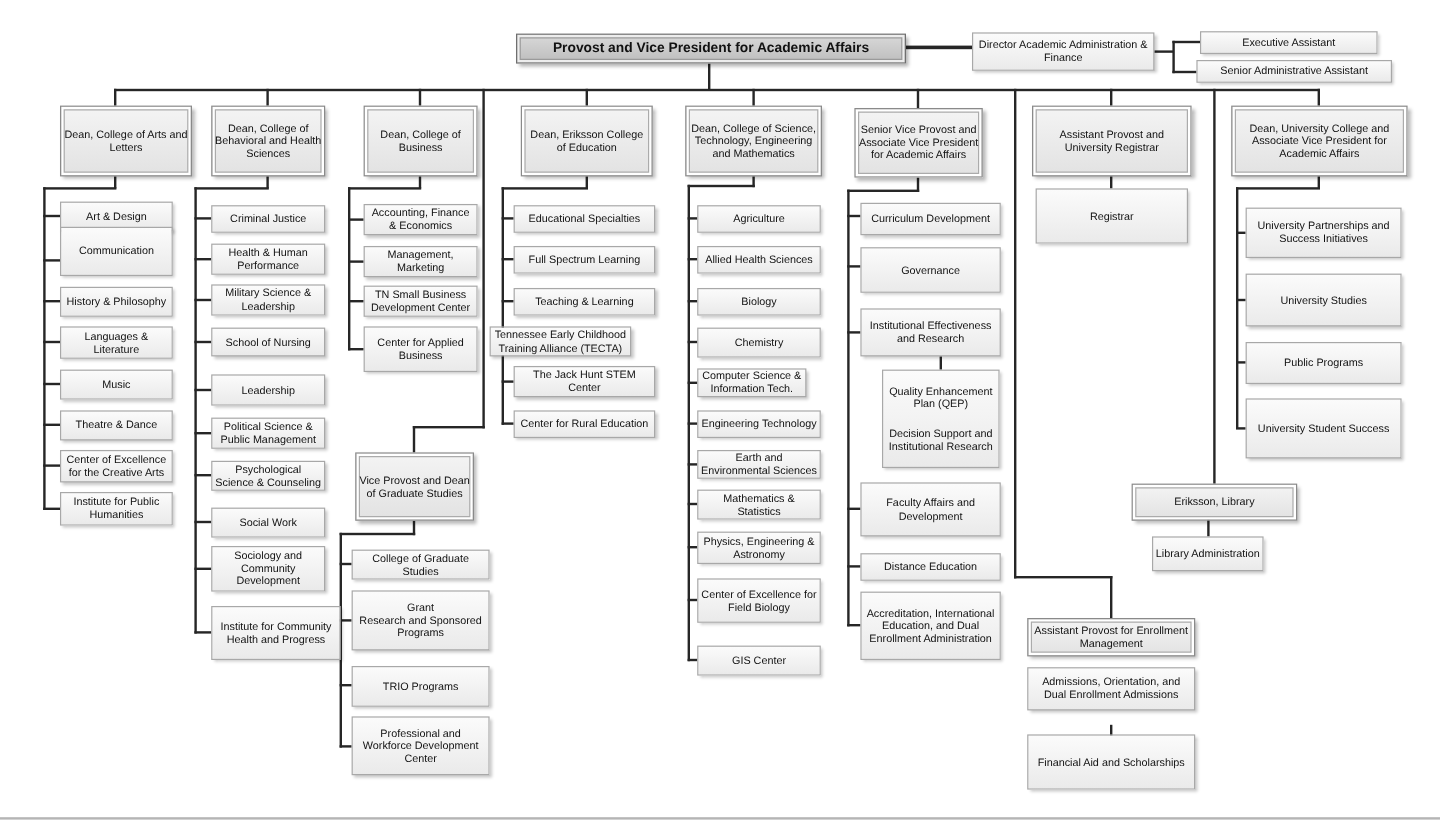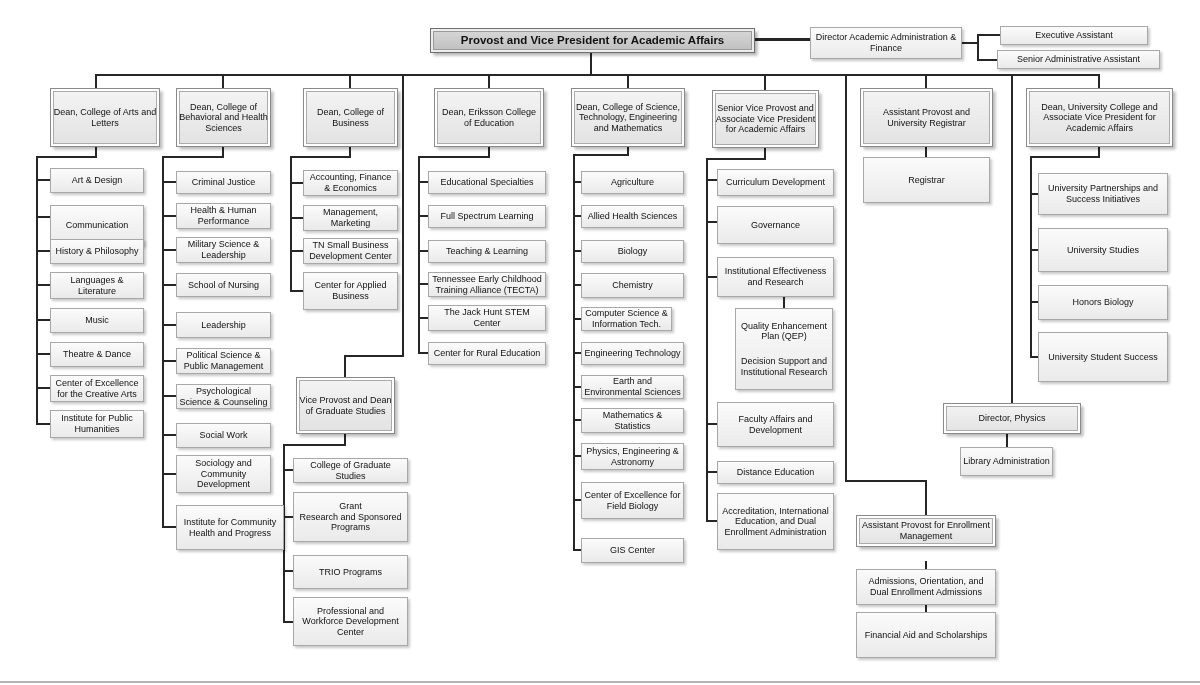--- a/index.html
+++ b/index.html
@@ -152,21 +152,21 @@
   <div class="node head" style="left:50px;top:88px;width:110px;height:59px">Dean, College of Arts and Letters</div>
   <div class="node head" style="left:176px;top:88px;width:95px;height:59px">Dean, College of Behavioral and Health Sciences</div>
   <div class="node head" style="left:303px;top:88px;width:95px;height:59px">Dean, College of Business</div>
   <div class="node head" style="left:434px;top:88px;width:110px;height:59px">Dean, Eriksson College of Education</div>
   <div class="node head" style="left:571px;top:88px;width:114px;height:59px">Dean, College of Science, Technology, Engineering and Mathematics</div>
   <div class="node head" style="left:712px;top:90px;width:107px;height:58px">Senior Vice Provost and Associate Vice President for Academic Affairs</div>
   <div class="node head" style="left:860px;top:88px;width:133px;height:59px">Assistant Provost and University Registrar</div>
   <div class="node head" style="left:1026px;top:88px;width:147px;height:59px">Dean, University College and Associate Vice President for Academic Affairs</div>
 
   <div class="node item" style="left:50px;top:168px;width:94px;height:25px">Art &amp; Design</div>
-  <div class="node item" style="left:50px;top:205px;width:94px;height:41px">Communication</div>
+  <div class="node item" style="left:50px;top:189px;width:94px;height:41px">Communication</div>
   <div class="node item" style="left:50px;top:239px;width:94px;height:25px">History &amp; Philosophy</div>
   <div class="node item" style="left:50px;top:272px;width:94px;height:27px">Languages &amp; Literature</div>
   <div class="node item" style="left:50px;top:308px;width:94px;height:25px">Music</div>
   <div class="node item" style="left:50px;top:342px;width:94px;height:25px">Theatre &amp; Dance</div>
   <div class="node item" style="left:50px;top:375px;width:94px;height:27px">Center of Excellence for the Creative Arts</div>
   <div class="node item" style="left:50px;top:410px;width:94px;height:28px">Institute for Public Humanities</div>
 
   <div class="node item" style="left:176px;top:171px;width:95px;height:23px">Criminal Justice</div>
   <div class="node item" style="left:176px;top:203px;width:95px;height:26px">Health &amp; Human Performance</div>
   <div class="node item" style="left:176px;top:237px;width:95px;height:26px">Military Science &amp; Leadership</div>
@@ -186,21 +186,21 @@
   <div class="node head" style="left:296px;top:377px;width:99px;height:57px">Vice Provost and Dean of Graduate Studies</div>
   <div class="node item" style="left:293px;top:458px;width:115px;height:25px">College of Graduate Studies</div>
   <div class="node item" style="left:293px;top:492px;width:115px;height:50px">Grant
 Research and Sponsored Programs</div>
   <div class="node item" style="left:293px;top:555px;width:115px;height:34px">TRIO Programs</div>
   <div class="node item" style="left:293px;top:597px;width:115px;height:49px">Professional and Workforce Development Center</div>
 
   <div class="node item" style="left:428px;top:171px;width:118px;height:23px">Educational Specialties</div>
   <div class="node item" style="left:428px;top:205px;width:118px;height:23px">Full Spectrum Learning</div>
   <div class="node item" style="left:428px;top:240px;width:118px;height:23px">Teaching &amp; Learning</div>
-  <div class="node item" style="left:428px;top:272px;width:118px;height:25px">Tennessee Early Childhood Training Alliance (TECTA)</div>
+  <div class="node item" style="left:408px;top:272px;width:118px;height:25px">Tennessee Early Childhood Training Alliance (TECTA)</div>
   <div class="node item" style="left:428px;top:305px;width:118px;height:26px">The Jack Hunt STEM Center</div>
   <div class="node item" style="left:428px;top:342px;width:118px;height:23px">Center for Rural Education</div>
 
   <div class="node item" style="left:581px;top:171px;width:103px;height:23px">Agriculture</div>
   <div class="node item" style="left:581px;top:205px;width:103px;height:23px">Allied Health Sciences</div>
   <div class="node item" style="left:581px;top:240px;width:103px;height:23px">Biology</div>
   <div class="node item" style="left:581px;top:273px;width:103px;height:25px">Chemistry</div>
   <div class="node item" style="left:581px;top:307px;width:91px;height:24px">Computer Science &amp; Information Tech.</div>
   <div class="node item" style="left:581px;top:342px;width:103px;height:23px">Engineering Technology</div>
   <div class="node item" style="left:581px;top:375px;width:103px;height:24px">Earth and Environmental Sciences</div>
@@ -217,23 +217,23 @@
     <div class="gap">Decision Support and Institutional Research</div>
   </div>
   <div class="node item" style="left:717px;top:402px;width:117px;height:45px">Faculty Affairs and Development</div>
   <div class="node item" style="left:717px;top:461px;width:117px;height:23px">Distance Education</div>
   <div class="node item" style="left:717px;top:493px;width:117px;height:57px">Accreditation, International Education, and Dual Enrollment Administration</div>
 
   <div class="node item" style="left:863px;top:157px;width:127px;height:46px">Registrar</div>
 
   <div class="node item" style="left:1038px;top:173px;width:130px;height:42px">University Partnerships and Success Initiatives</div>
   <div class="node item" style="left:1038px;top:228px;width:130px;height:44px">University Studies</div>
-  <div class="node item" style="left:1038px;top:285px;width:130px;height:35px">Honors Biology</div>
+  <div class="node item" style="left:1038px;top:285px;width:130px;height:35px">Public Programs</div>
   <div class="node item" style="left:1038px;top:332px;width:130px;height:50px">University Student Success</div>
 
-  <div class="node head" style="left:943px;top:403px;width:138px;height:31px">Director, Physics</div>
+  <div class="node head" style="left:943px;top:403px;width:138px;height:31px">Eriksson, Library</div>
   <div class="node item" style="left:960px;top:447px;width:93px;height:29px">Library Administration</div>
 
   <div class="node head" style="left:856px;top:515px;width:140px;height:32px">Assistant Provost for Enrollment Management</div>
-  <div class="node item" style="left:856px;top:569px;width:140px;height:36px">Admissions, Orientation, and Dual Enrollment Admissions</div>
+  <div class="node item" style="left:856px;top:556px;width:140px;height:36px">Admissions, Orientation, and Dual Enrollment Admissions</div>
   <div class="node item" style="left:856px;top:612px;width:140px;height:46px">Financial Aid and Scholarships</div>
 
 </div>
 
 </body></html>

